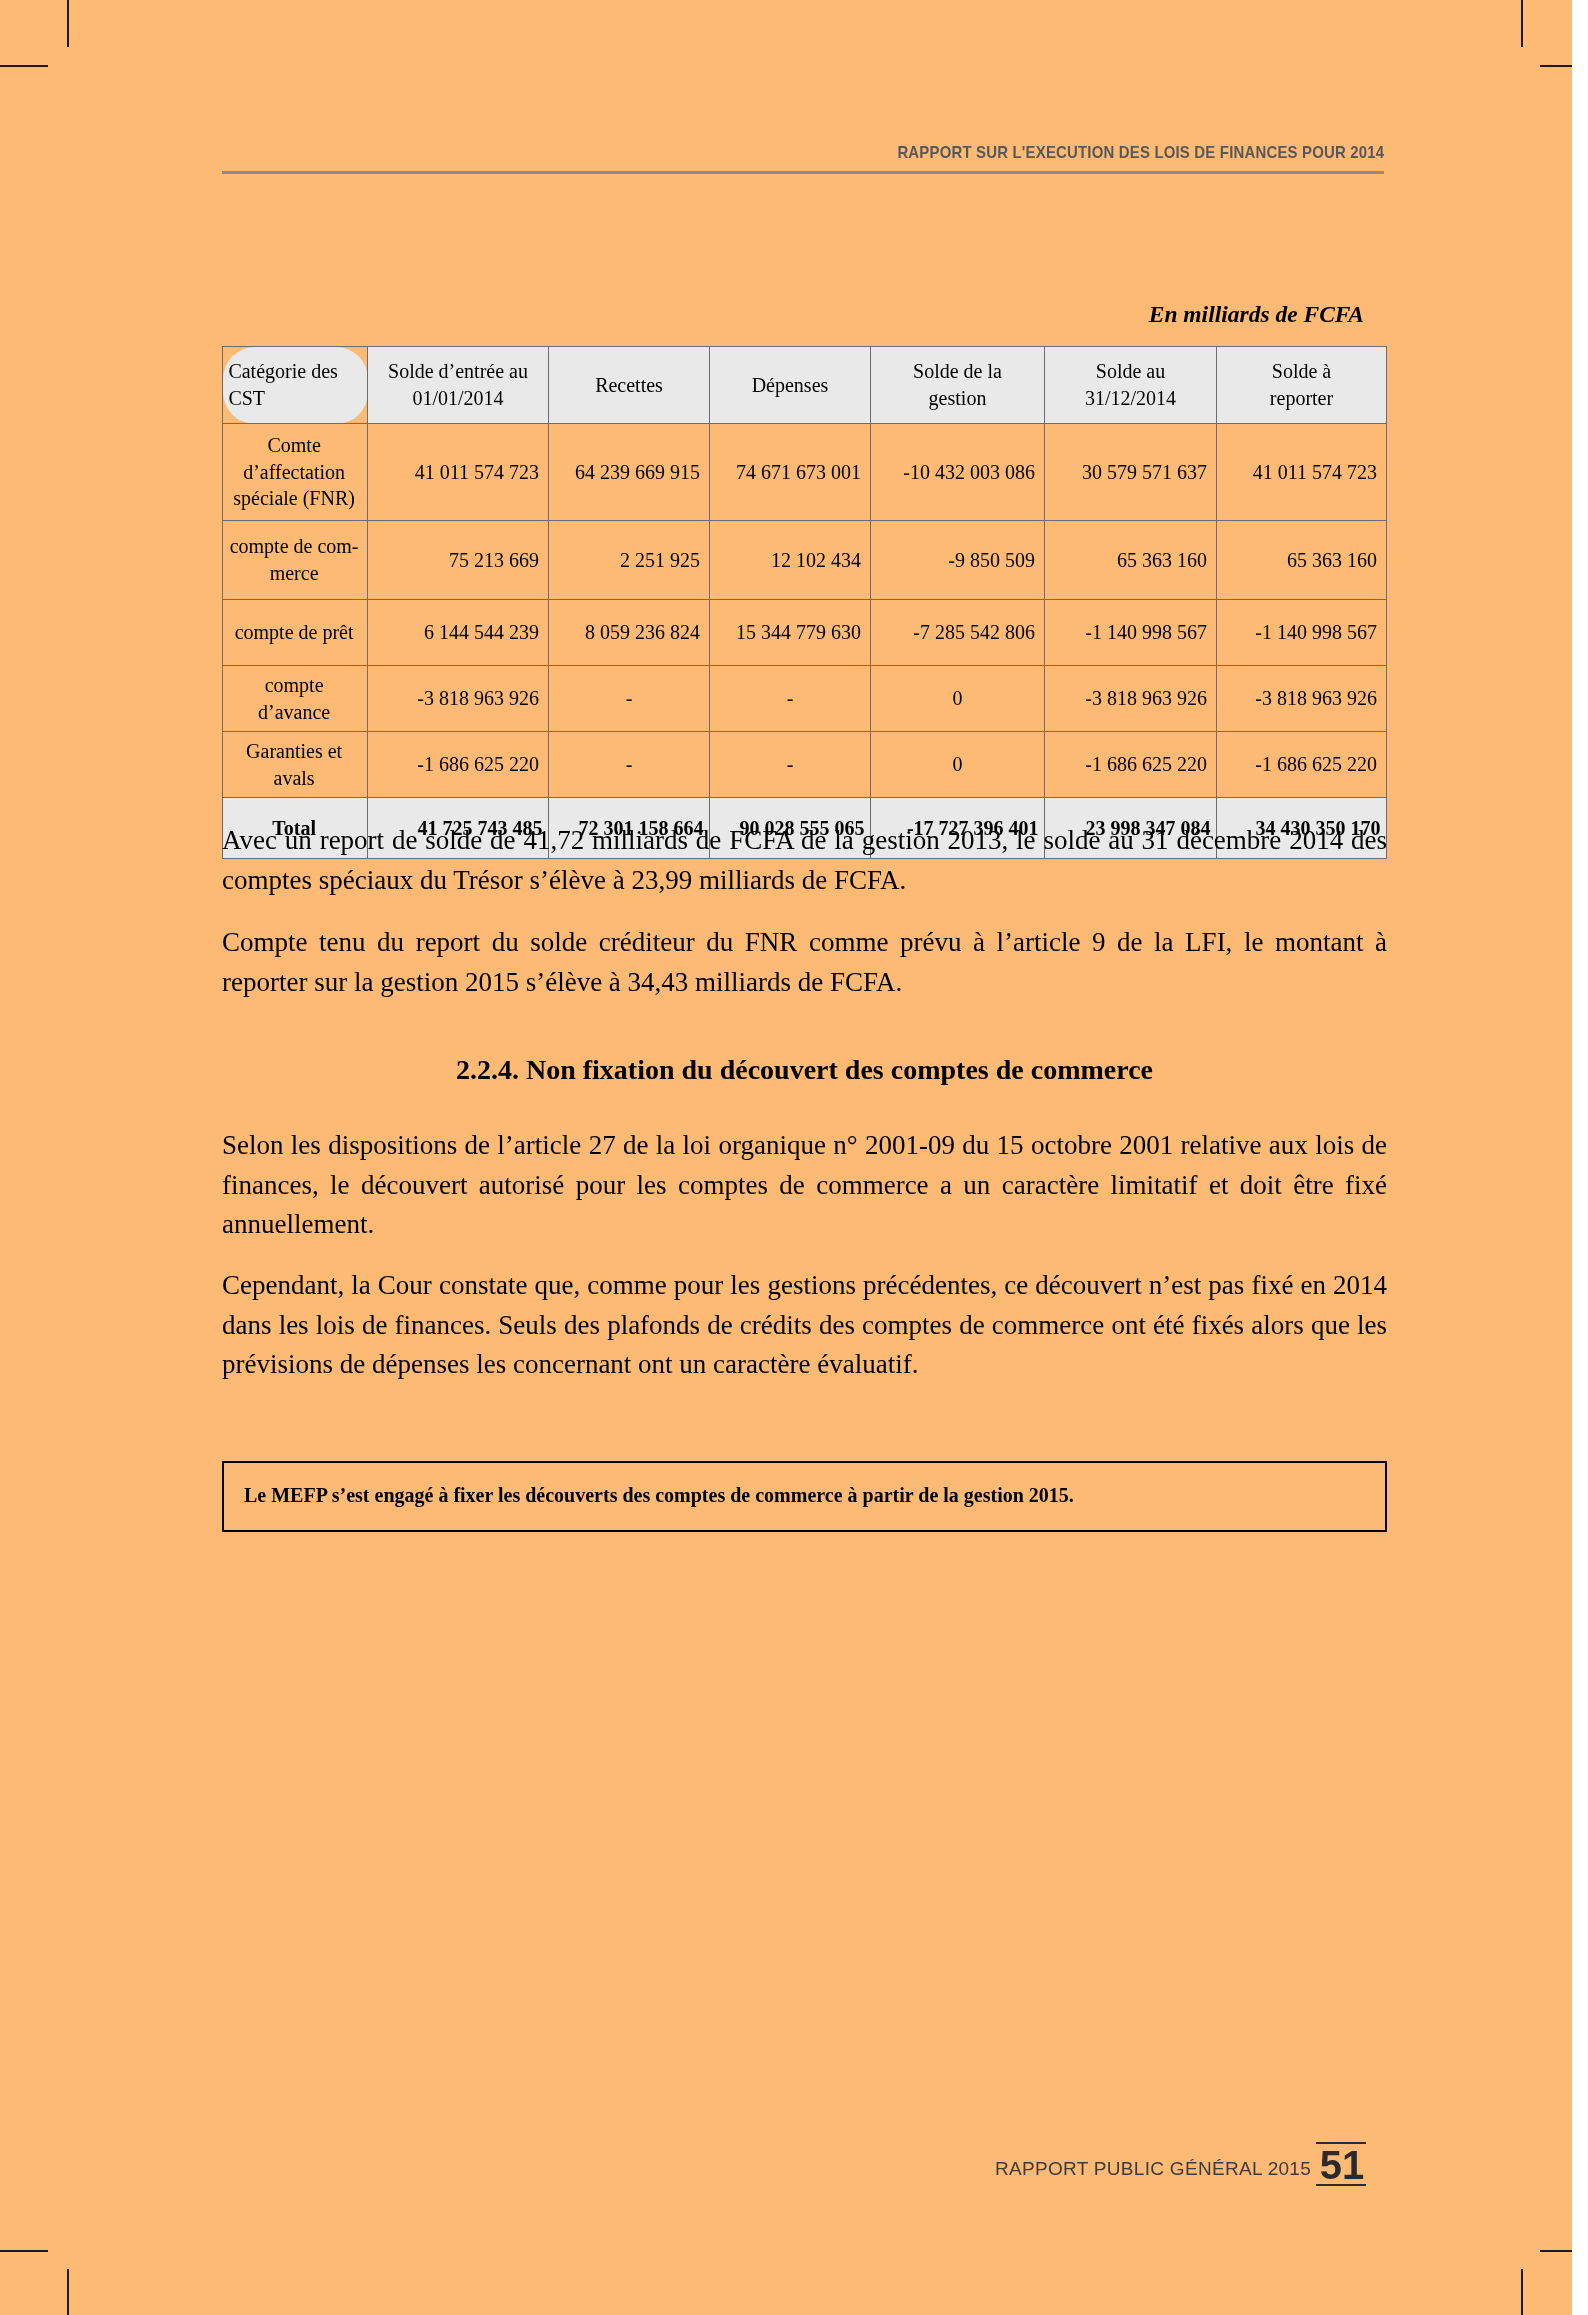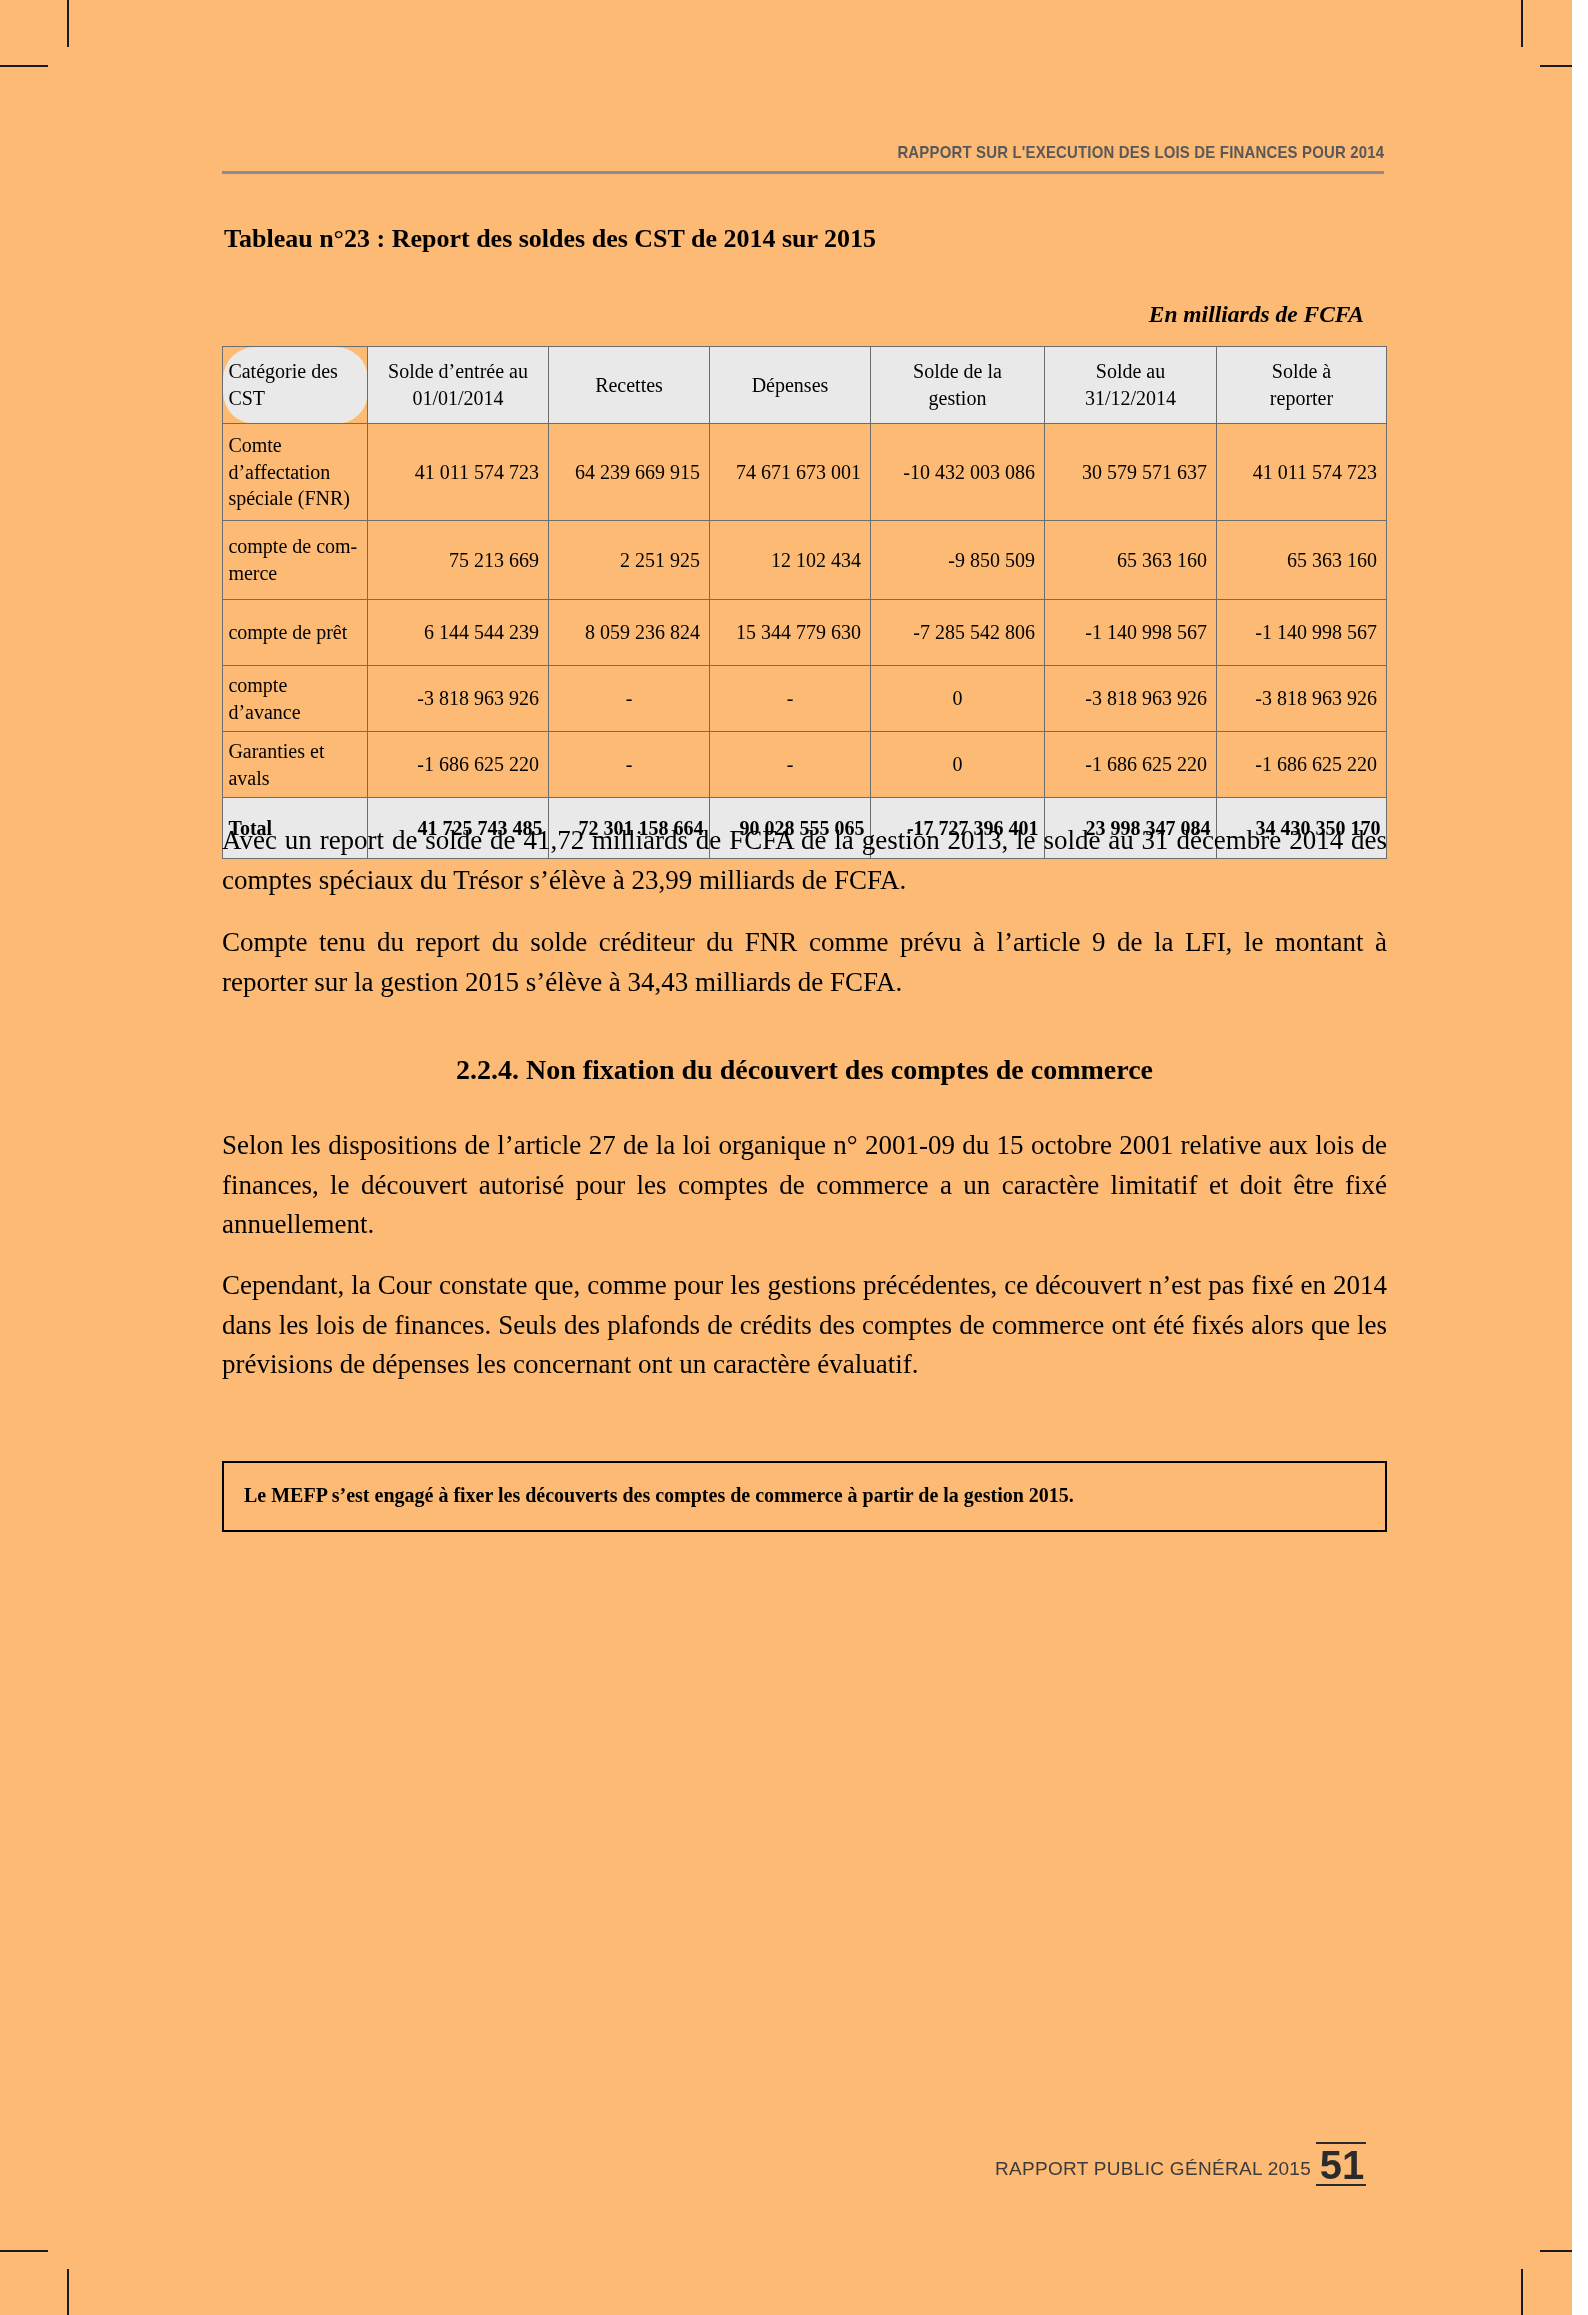--- a/index.html
+++ b/index.html
@@ -103,21 +103,21 @@
     background: #e9e9e9;
     font-weight: normal;
     text-align: center;
     height: 67px;
   }
   .cst-table thead th.col-cat {
     text-align: left;
     padding-left: 5.4px;
   }
   .cst-table tbody td.cat {
-    text-align: left;
+    text-align: center;
     padding-left: 5.4px;
   }
   .cst-table tbody td.num {
     text-align: right;
     padding-right: 9px;
     white-space: nowrap;
   }
   .cst-table tbody td.num.dash,
   .cst-table tbody td.num.zero {
     text-align: center;
@@ -226,21 +226,20 @@
   <div class="crop crop-v crop-bl-v"></div>
   <div class="crop crop-h crop-bl-h"></div>
   <div class="crop crop-v crop-br-v"></div>
   <div class="crop crop-h crop-br-h"></div>
 
   <div class="doc-header">
     <span class="doc-header-title">RAPPORT SUR L'EXECUTION DES LOIS DE FINANCES POUR 2014</span>
     <div class="doc-header-rule"></div>
   </div>
 
-  <div class="table-caption">Tableau n°23 : Report des soldes des CST de 2014 sur 2015</div>
 
   <div class="unit-note">En milliards de FCFA</div>
 
   <table class="cst-table">
     <colgroup>
       <col class="col-cat">
         <col class="col-entree">
         <col class="col-recettes">
         <col class="col-depenses">
       <col class="col-gestion">

